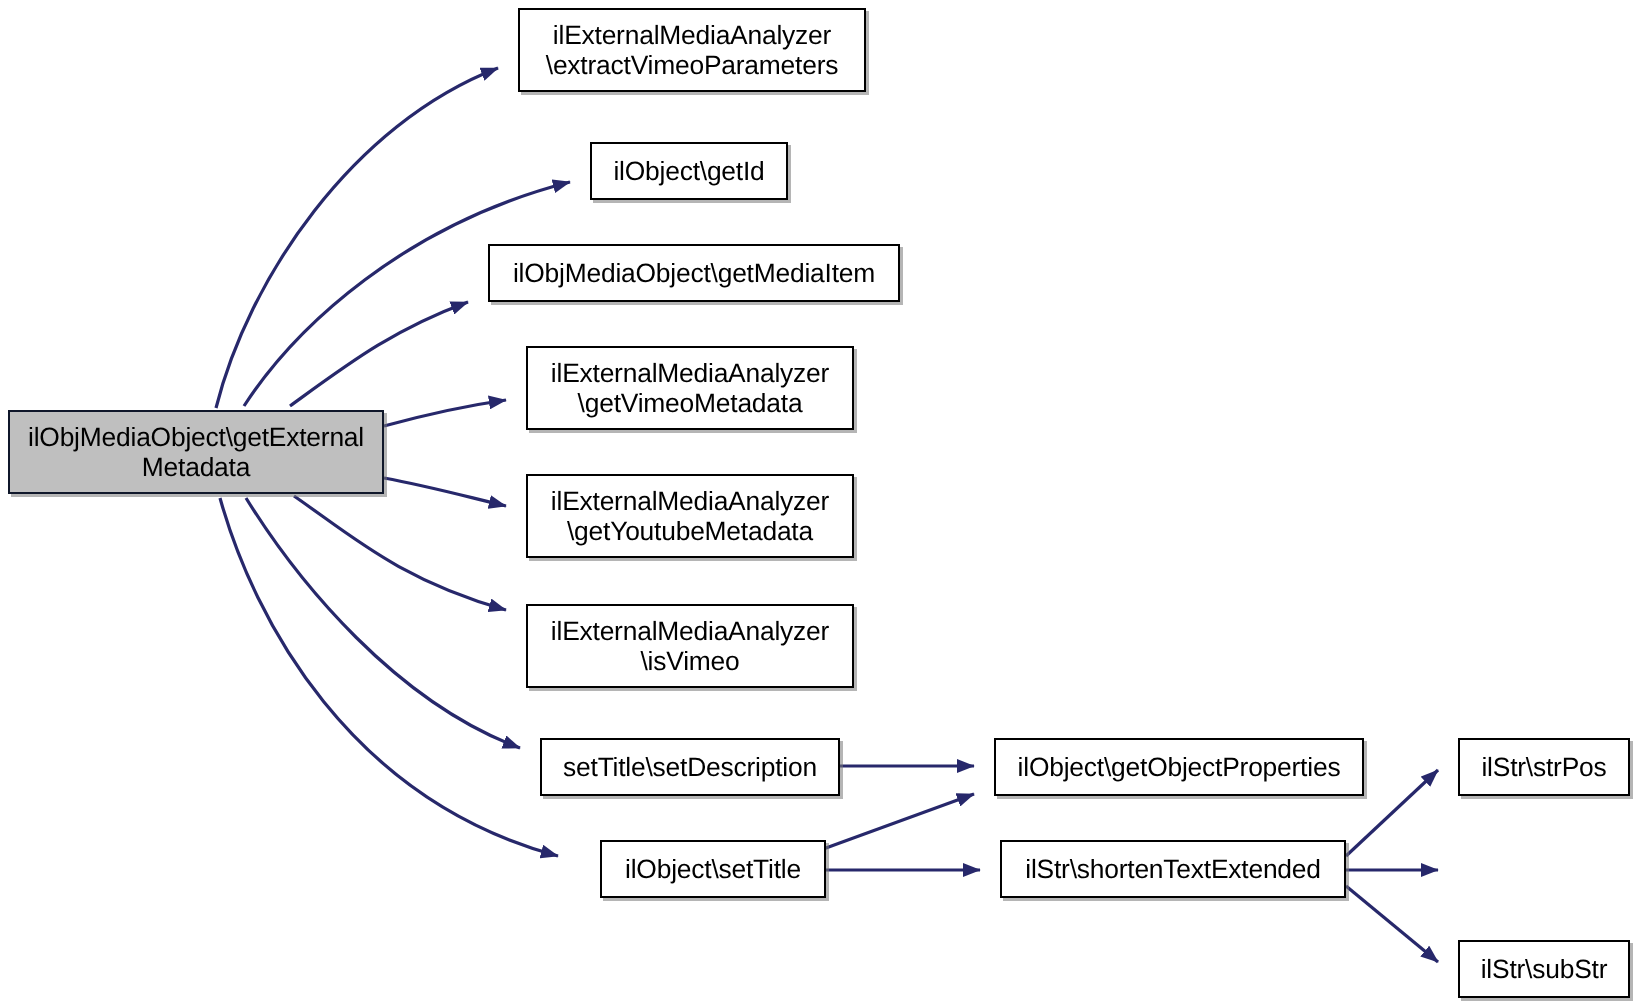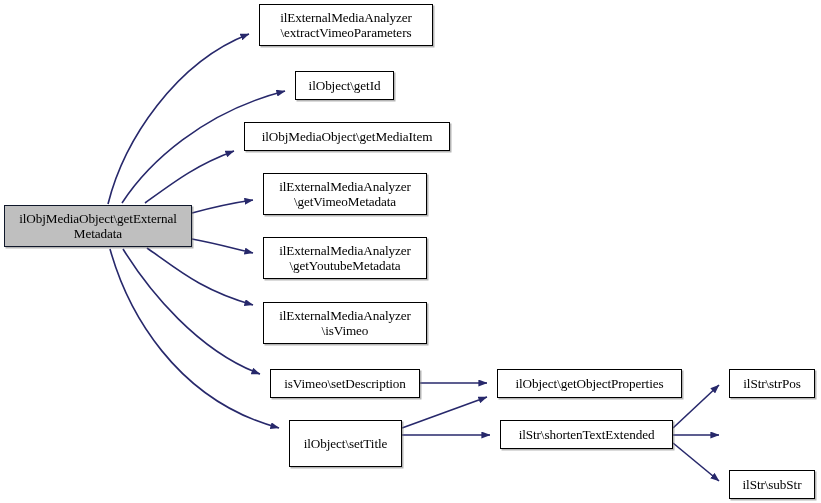--- a/index.html
+++ b/index.html
@@ -33,21 +33,20 @@
     color: #000000;
     display: flex;
     align-items: center;
     justify-content: center;
     text-align: center;
     font-size: 13.2px;
     line-height: 15.5px;
     letter-spacing: -0.1px;
     box-shadow: 1.5px 1.5px 0 rgba(120,120,120,0.55);
     white-space: pre;
-    font-family: Liberation Serif, serif;
   }
   .node.root {
     background: #bfbfbf;
     border: 1px solid #0f172a;
   }
   .node-label {
     display: block;
     width: 100%;
     padding: 0 4px;
     box-sizing: border-box;
@@ -108,24 +107,24 @@
     <span class="node-label">ilExternalMediaAnalyzer
 \getYoutubeMetadata</span>
   </div>
 
   <div class="node" style="left:263px;top:302px;width:164px;height:42px;">
     <span class="node-label">ilExternalMediaAnalyzer
 \isVimeo</span>
   </div>
 
   <div class="node" style="left:270px;top:369px;width:150px;height:29px;">
-    <span class="node-label">isVimeo\setDescription</span>
+    <span class="node-label">setTitle\setDescription</span>
   </div>
 
-  <div class="node" style="left:289px;top:420px;width:113px;height:47px;">
+  <div class="node" style="left:300px;top:420px;width:113px;height:29px;">
     <span class="node-label">ilObject\setTitle</span>
   </div>
 
   <div class="node" style="left:497px;top:369px;width:185px;height:29px;">
     <span class="node-label">ilObject\getObjectProperties</span>
   </div>
 
   <div class="node" style="left:500px;top:420px;width:173px;height:29px;">
     <span class="node-label">ilStr\shortenTextExtended</span>
   </div>

